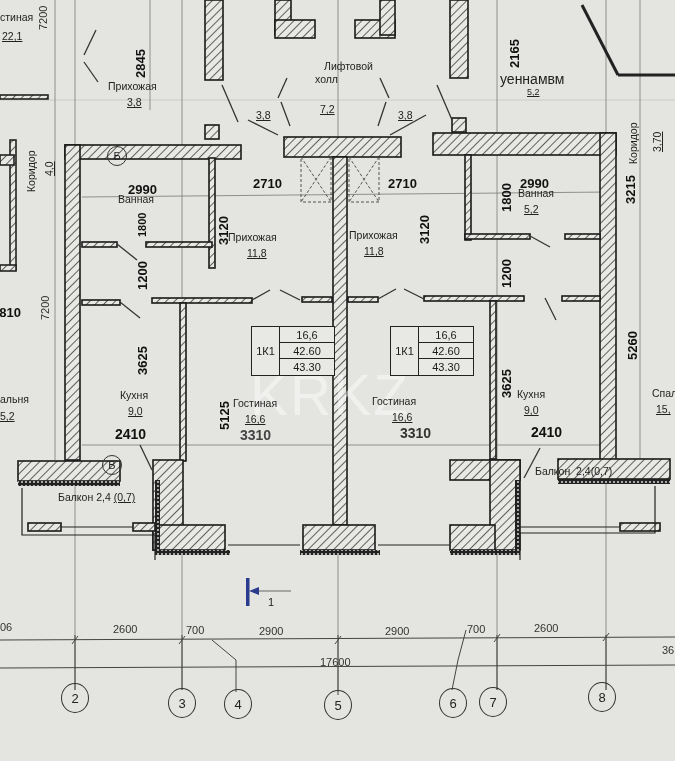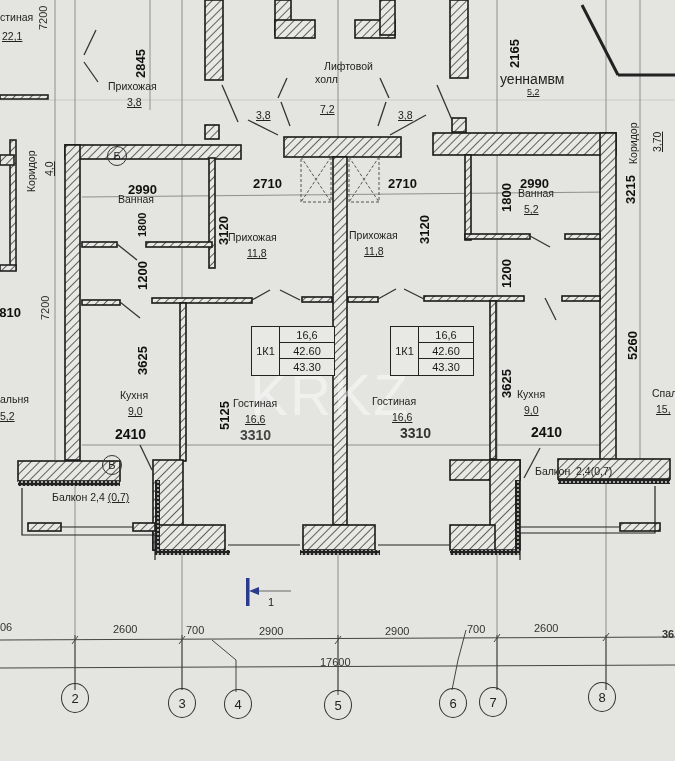--- a/index.html
+++ b/index.html
@@ -243,21 +243,21 @@
 
 <span class="lbl" style="left:517px; top:389px;">Кухня</span>
 <span class="lbl u" style="left:524px; top:405px;">9,0</span>
 
 <span class="lbl" style="left:0px; top:394px;">альня</span>
 <span class="lbl u" style="left:0px; top:411px;">5,2</span>
 
 <span class="lbl" style="left:652px; top:388px;">Спал</span>
 <span class="lbl u" style="left:656px; top:404px;">15,</span>
 
-<span class="lbl" style="left:52px; top:492px;"><span>Балкон</span> <span>2,4</span> <span style="text-decoration:underline">(0,7)</span></span>
+<span class="lbl" style="left:58px; top:492px;"><span>Балкон</span> <span>2,4</span> <span style="text-decoration:underline">(0,7)</span></span>
 <span class="lbl" style="left:535px; top:466px;text-align:center;"><span>Балкон</span>&nbsp; <span>2,4</span><span>(0,7)</span></span>
 
 <span class="lbl" style="left:500px; top:72px; font-size:14px;">уеннамвм</span>
 <span class="lbl u" style="left:527px; top:88px; font-size:9px;">5,2</span>
 
 <div class="aptbox" style="left:251px; top:326px;">
   <div class="code">1К1</div>
   <div class="vals">
     <span>16,6</span>
     <span>42.60</span>
@@ -298,21 +298,21 @@
 <span class="dimsm" style="left:40px; top:320px; transform:rotate(-90deg); transform-origin:left top;">7200</span>
 <span class="dim" style="left:-8px; top:306px;">3810</span>
 
 <span class="dimsm" style="left:0px; top:622px;">06</span>
 <span class="dimsm" style="left:113px; top:624px;">2600</span>
 <span class="dimsm" style="left:186px; top:625px;">700</span>
 <span class="dimsm" style="left:259px; top:626px;">2900</span>
 <span class="dimsm" style="left:385px; top:626px;">2900</span>
 <span class="dimsm" style="left:467px; top:624px;">700</span>
 <span class="dimsm" style="left:534px; top:623px;">2600</span>
-<span class="dimsm" style="left:662px; top:629px;font-weight:bold;">36</span>
+<span class="dimsm" style="left:662px; top:645px;">36</span>
 <span class="dimsm" style="left:320px; top:657px;">17600</span>
 
 <div class="axis" style="left:61px; top:683px;">2</div>
 <div class="axis" style="left:168px; top:688px;">3</div>
 <div class="axis" style="left:224px; top:689px;">4</div>
 <div class="axis" style="left:324px; top:690px;">5</div>
 <div class="axis" style="left:439px; top:688px;">6</div>
 <div class="axis" style="left:479px; top:687px;">7</div>
 <div class="axis" style="left:588px; top:682px;">8</div>
 <div class="axis letter" style="left:107px; top:146px;">Б</div>

